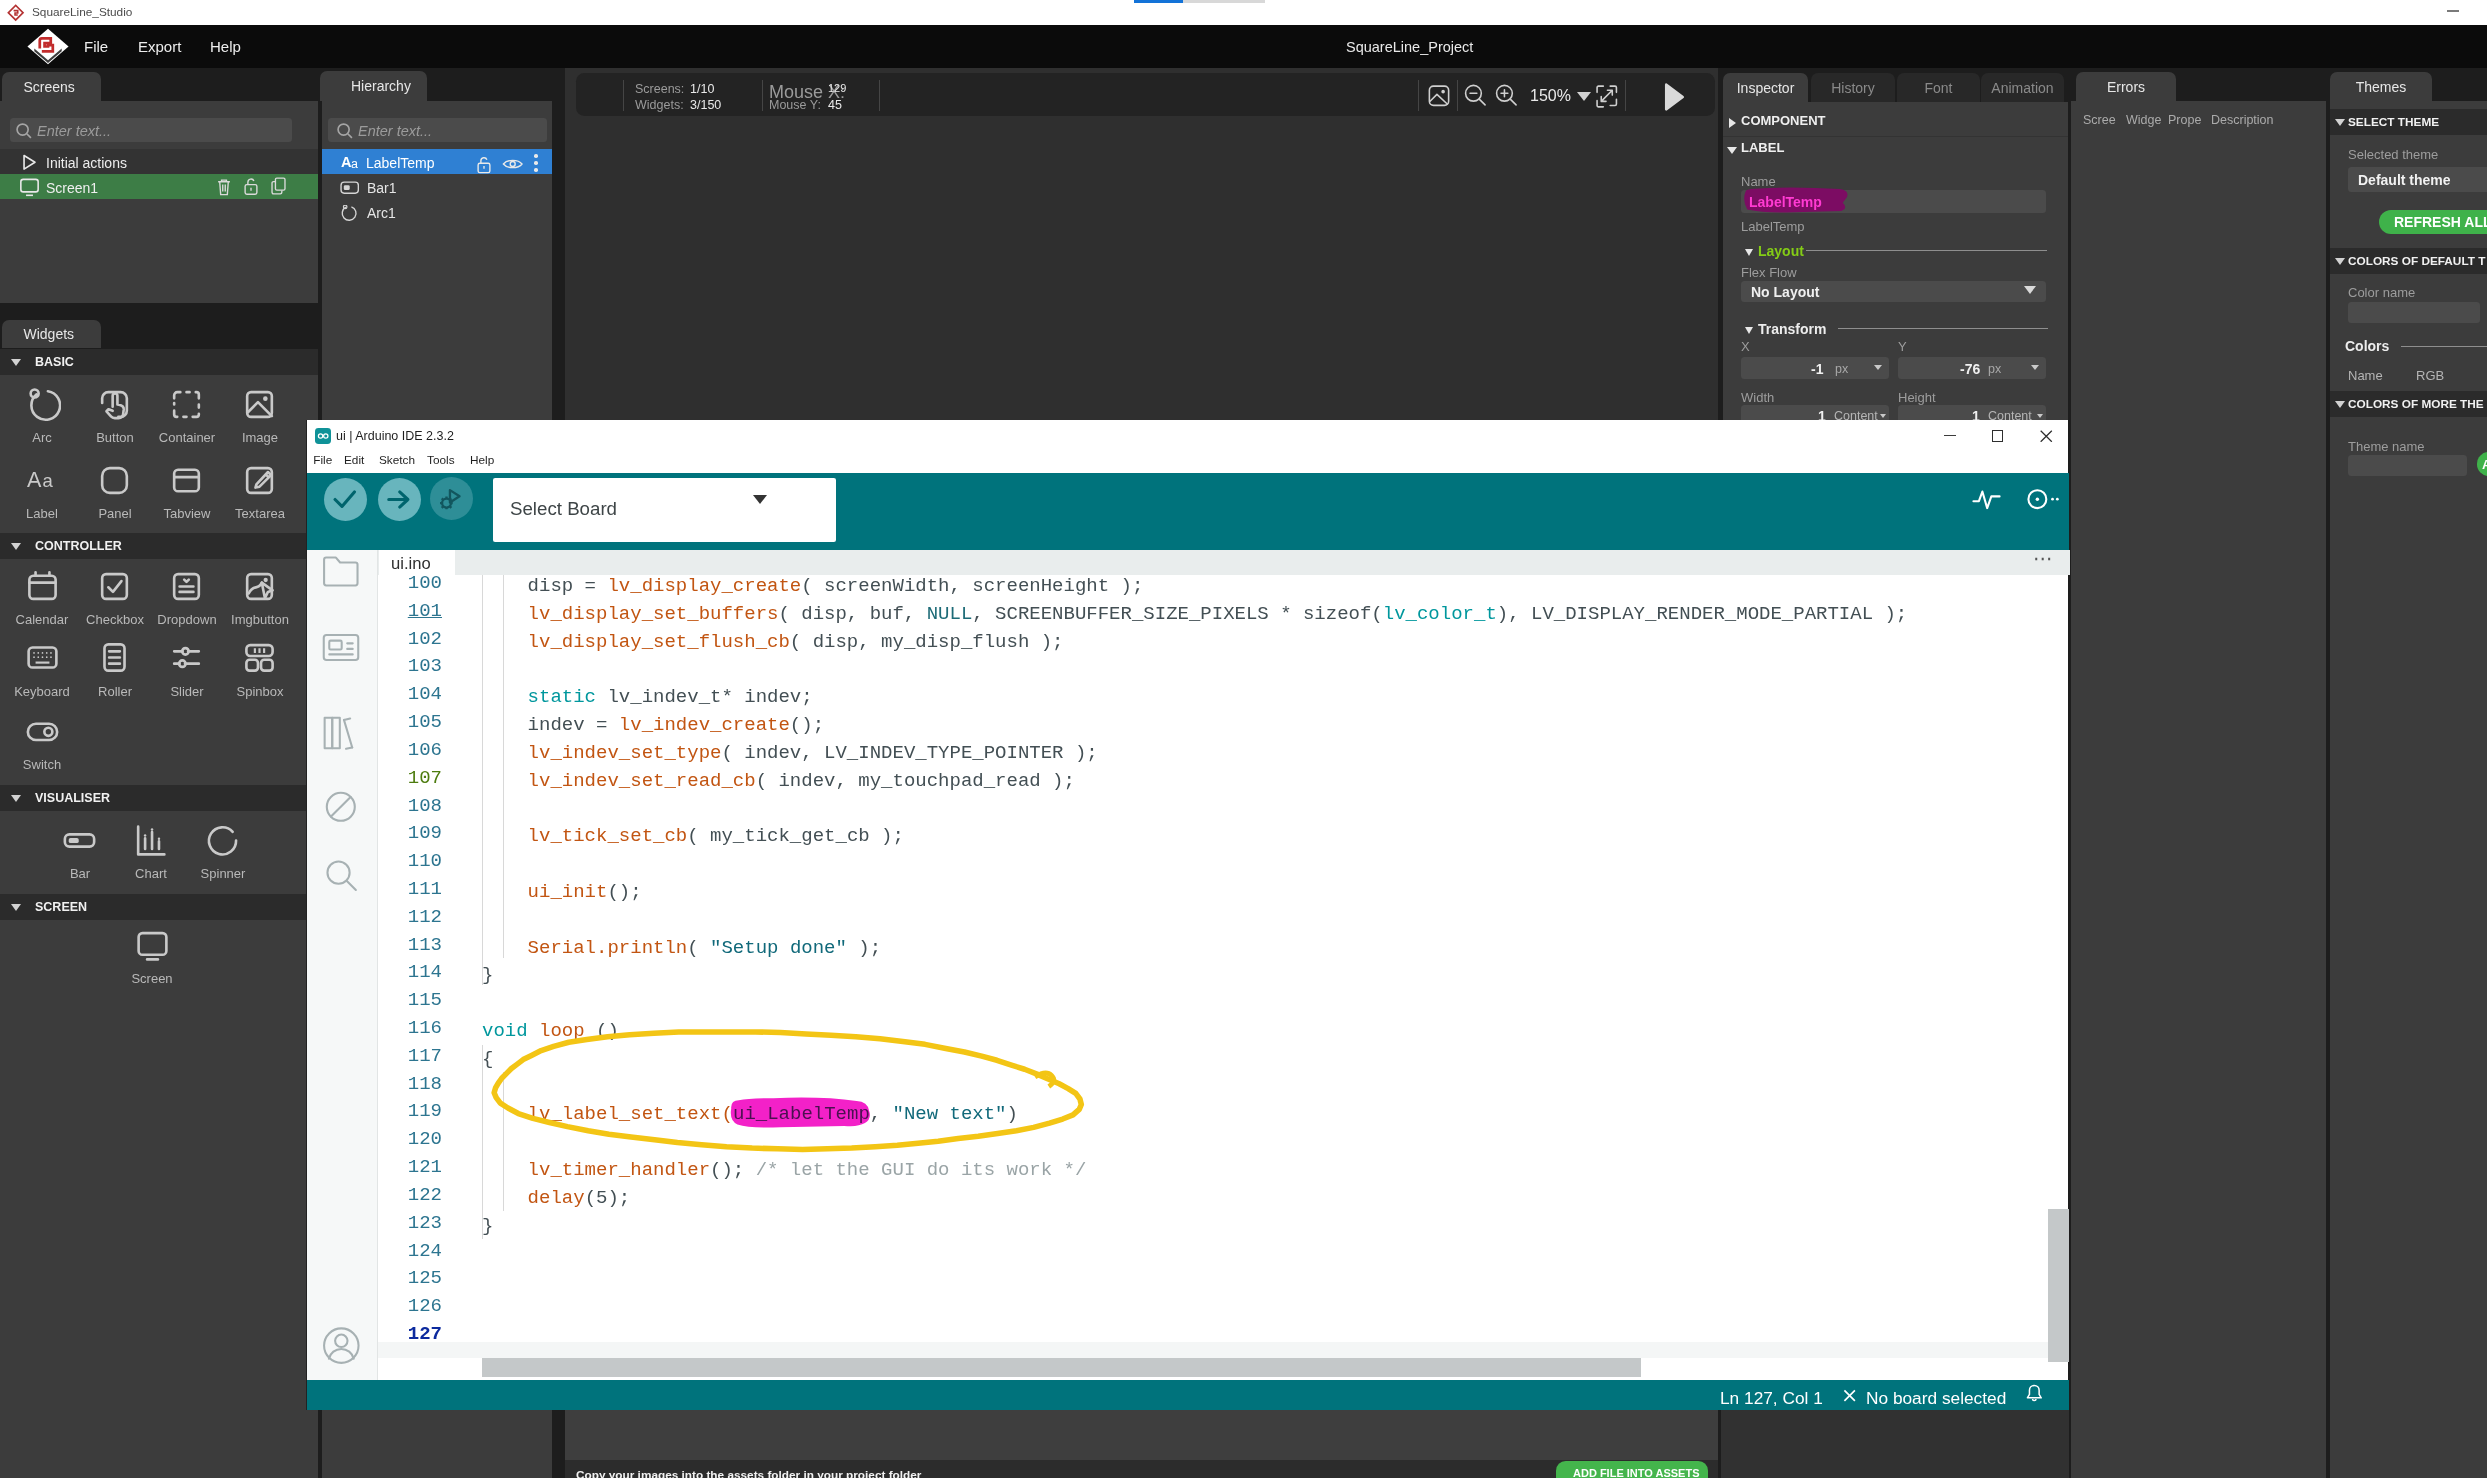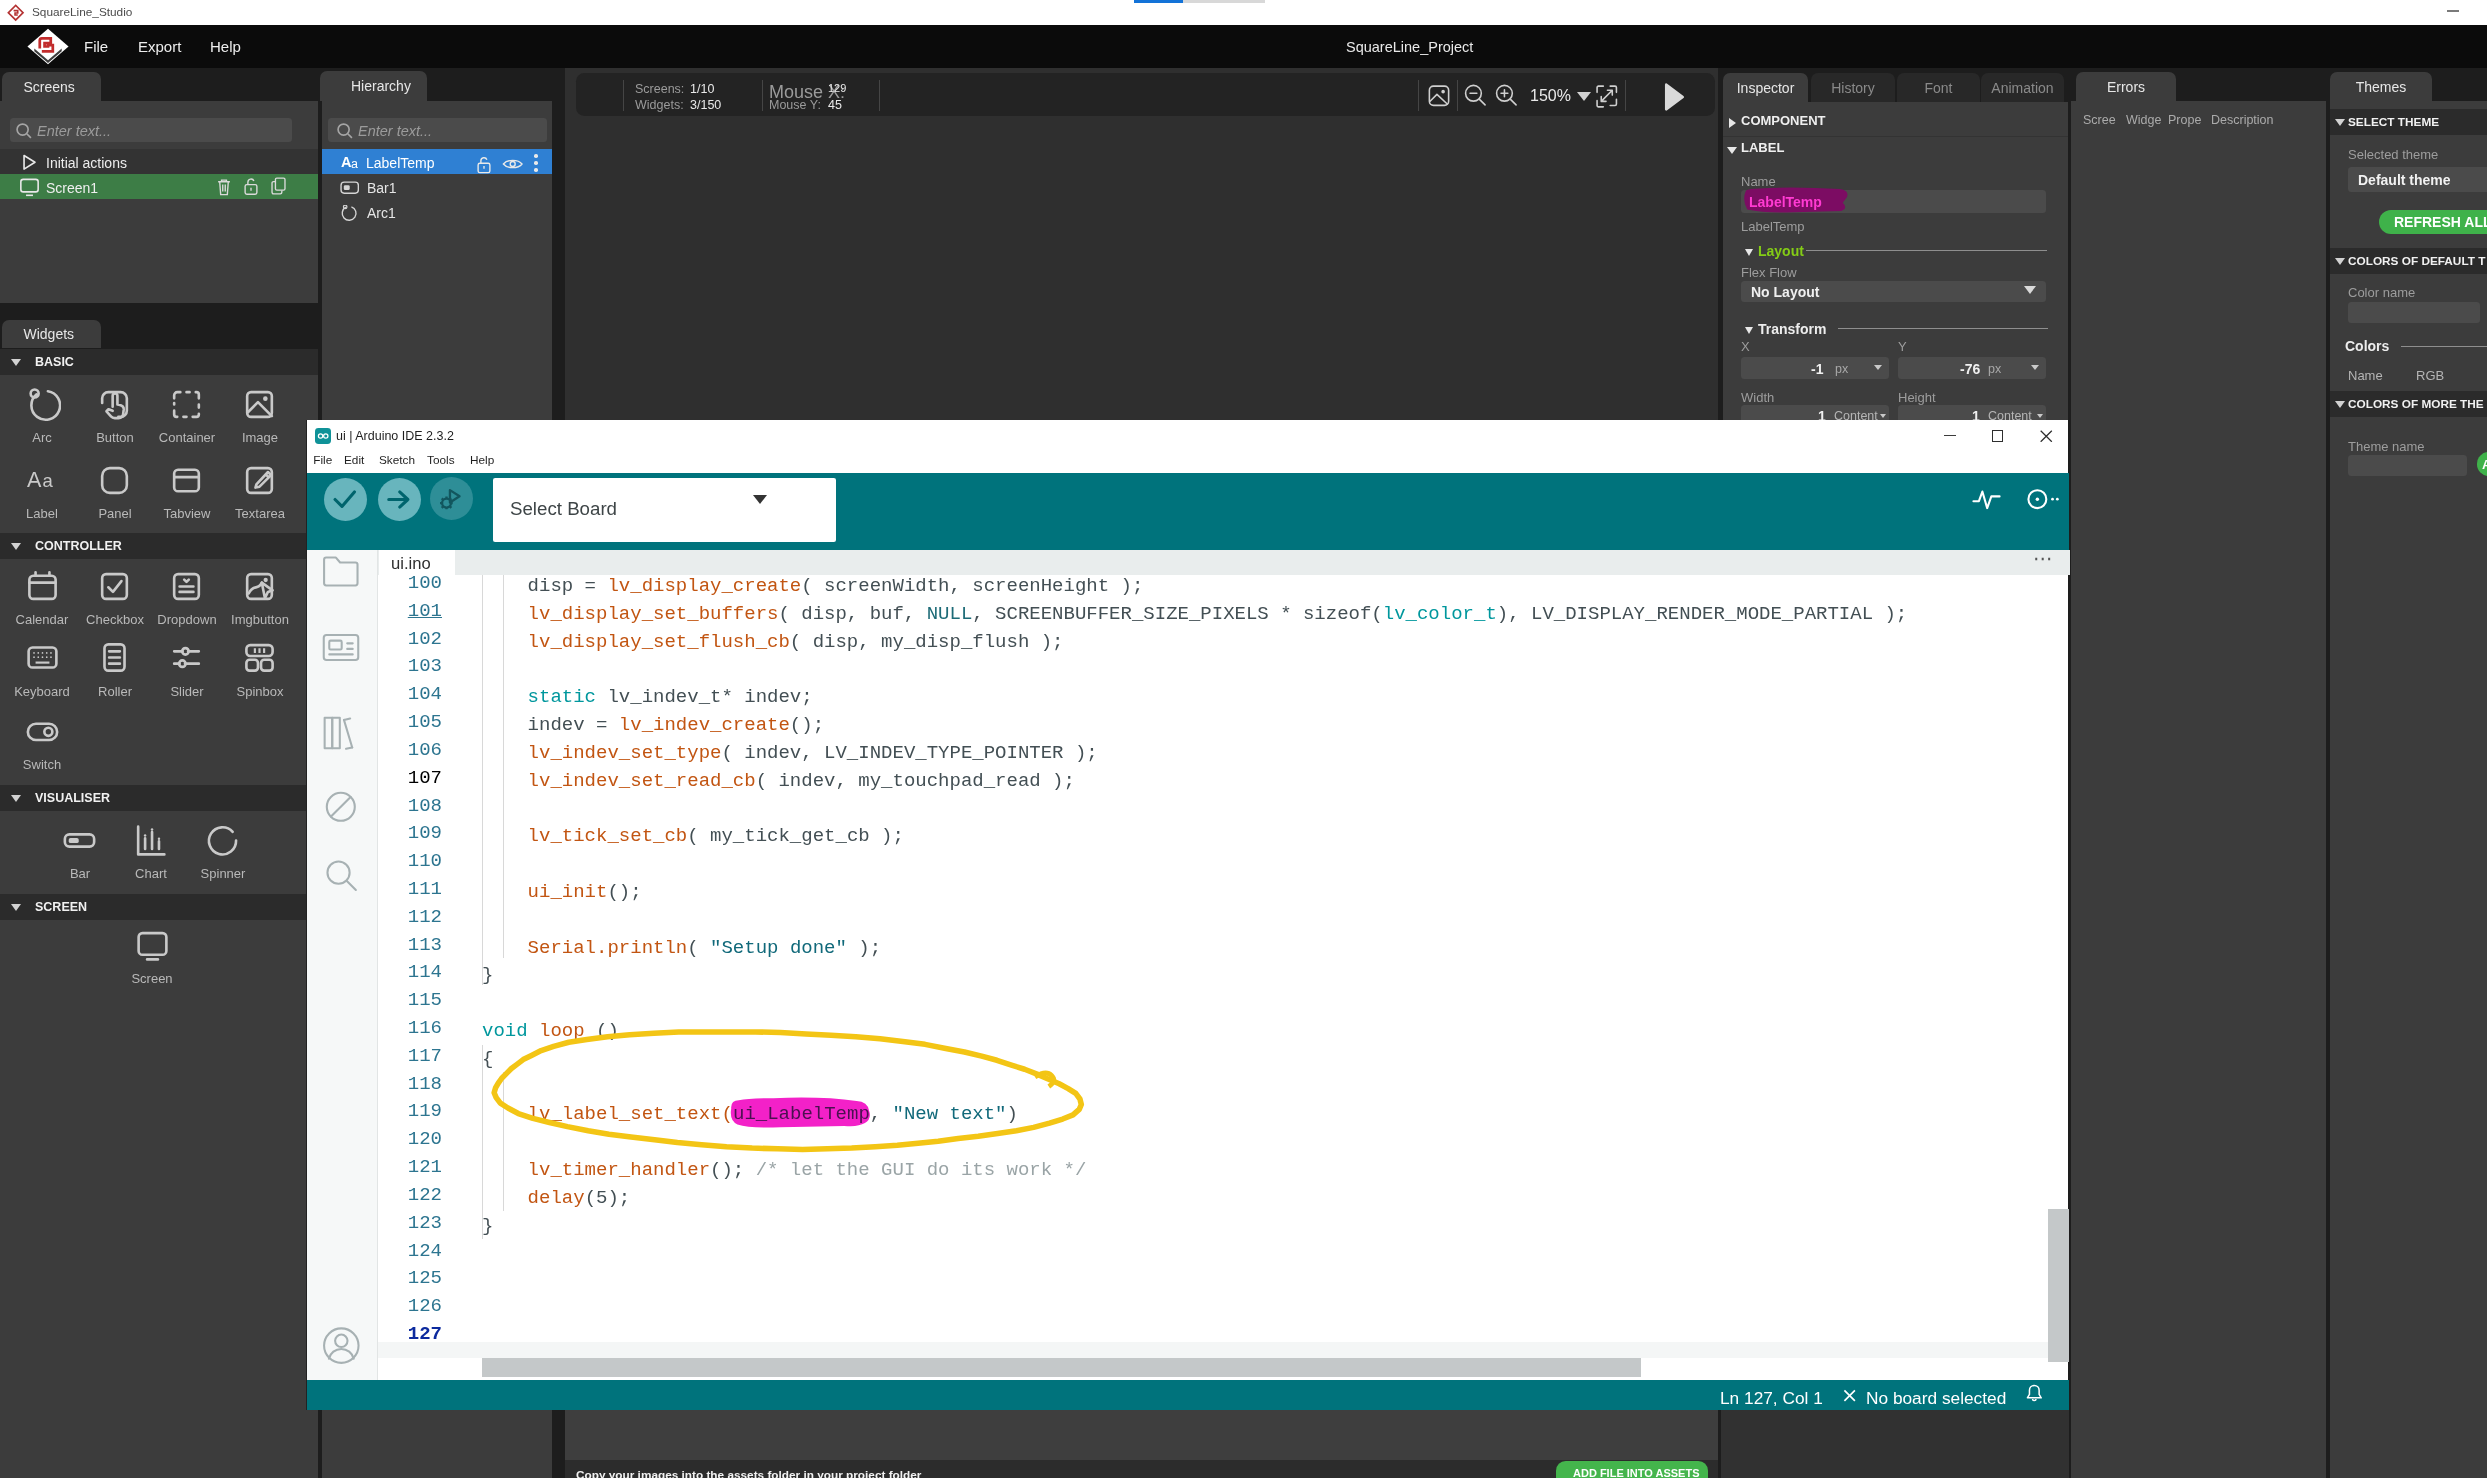--- a/index.html
+++ b/index.html
@@ -460,21 +460,21 @@
 <div class="abs" style="left:196px;top:0;width:1px;height:383px;background:#d8d8d8"></div>
 <div class="abs" style="left:175px;top:470px;width:1px;height:194px;background:#d8d8d8"></div>
 <div class="abs" style="left:196px;top:497px;width:1px;height:139px;background:#d8d8d8"></div>
 <div class="ln" style="left:66px;top:-3px;color:#2d7590;">100</div>
 <div class="ln" style="left:66px;top:25px;color:#2d7590;text-decoration:underline;">101</div>
 <div class="ln" style="left:66px;top:53px;color:#2d7590;">102</div>
 <div class="ln" style="left:66px;top:80px;color:#2d7590;">103</div>
 <div class="ln" style="left:66px;top:108px;color:#2d7590;">104</div>
 <div class="ln" style="left:66px;top:136px;color:#2d7590;">105</div>
 <div class="ln" style="left:66px;top:164px;color:#2d7590;">106</div>
-<div class="ln" style="left:66px;top:192px;color:#000000;">107</div>
+<div class="ln" style="left:66px;top:192px;color:#4d7c0f;">107</div>
 <div class="ln" style="left:66px;top:220px;color:#2d7590;text-align:right;">108</div>
 <div class="ln" style="left:66px;top:247px;color:#2d7590;">109</div>
 <div class="ln" style="left:66px;top:275px;color:#2d7590;">110</div>
 <div class="ln" style="left:66px;top:303px;color:#2d7590;">111</div>
 <div class="ln" style="left:66px;top:331px;color:#2d7590;">112</div>
 <div class="ln" style="left:66px;top:359px;color:#2d7590;">113</div>
 <div class="ln" style="left:66px;top:386px;color:#2d7590;">114</div>
 <div class="ln" style="left:66px;top:414px;color:#2d7590;">115</div>
 <div class="ln" style="left:66px;top:442px;color:#2d7590;">116</div>
 <div class="ln" style="left:66px;top:470px;color:#2d7590;">117</div>

